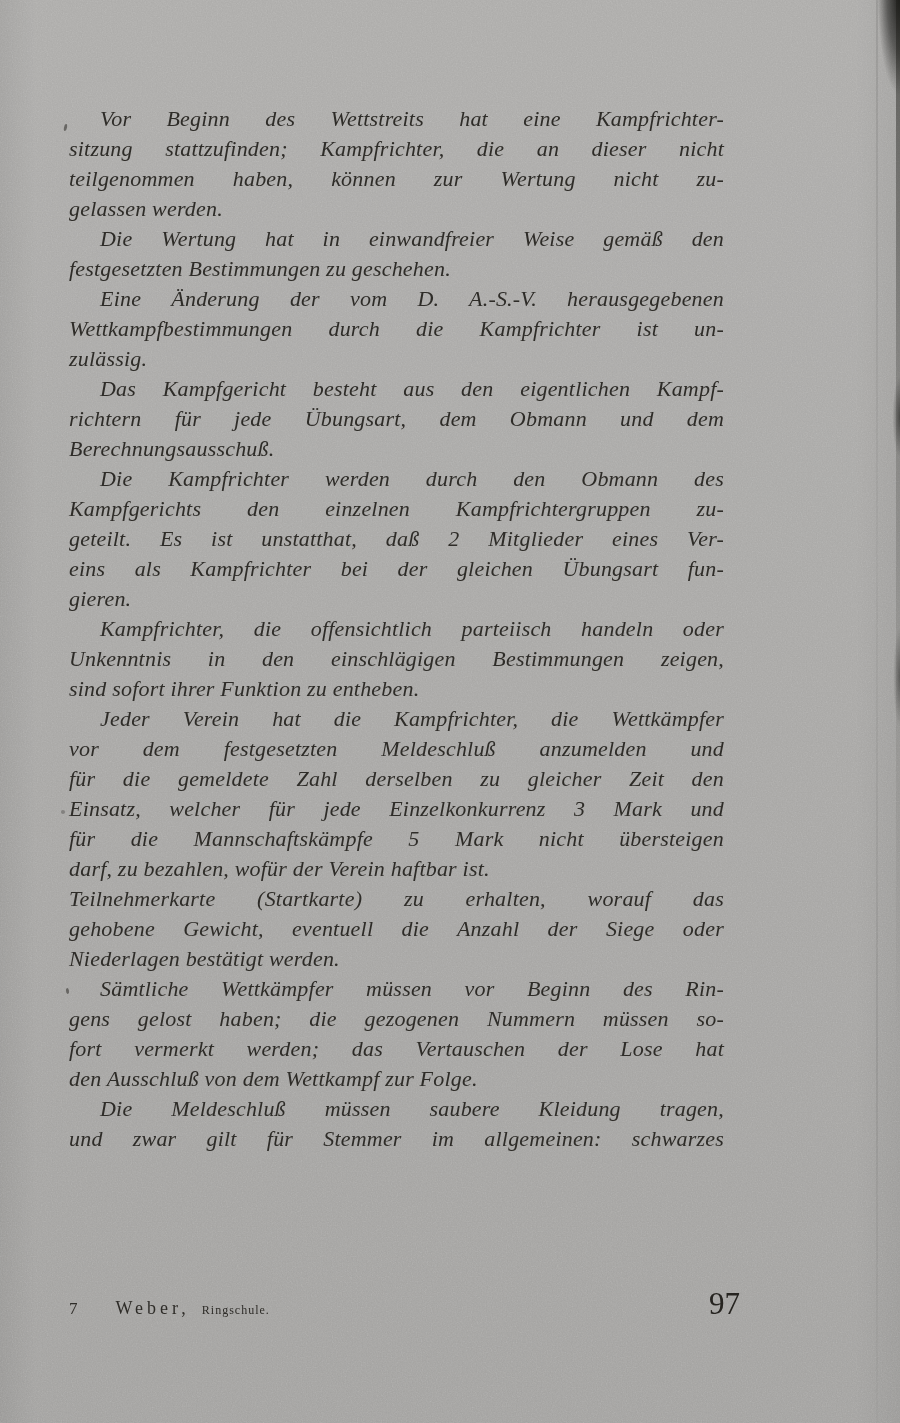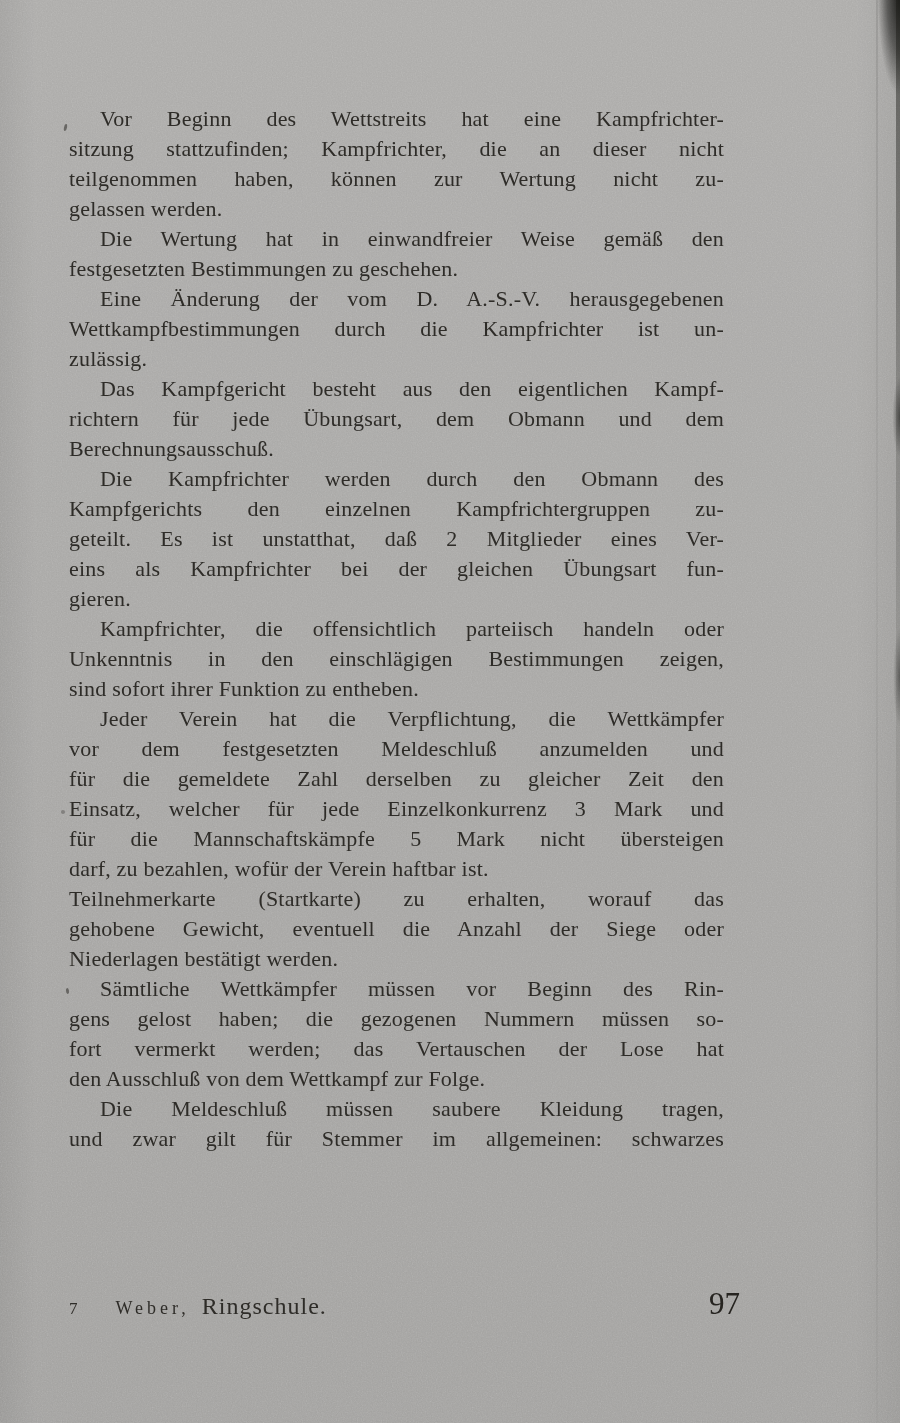--- a/index.html
+++ b/index.html
@@ -28,20 +28,21 @@
     height: 100%;
     mix-blend-mode: overlay;
     opacity: 0.45;
     pointer-events: none;
   }
   .text-block {
     position: absolute;
     left: 69px;
     top: 104px;
     width: 655px;
+    font-style: italic;
   }
   .line {
     width: 655px;
     font-size: 22px;
     line-height: 30px;
     letter-spacing: 0.2px;
     text-align: justify;
     text-align-last: justify;
     white-space: nowrap;
   }
@@ -74,21 +75,21 @@
   .footer-left { display: flex; align-items: baseline; }
   .sig {
     font-size: 17px;
     margin-right: 38px;
   }
   .running-author {
     font-size: 18px;
     letter-spacing: 4px;
   }
   .running-book {
-    font-size: 24px;
+    font-size: 12px;
     letter-spacing: 1px;
     margin-left: 12px;
   }
   .pagenum {
     font-size: 31px;
     line-height: 31px;
     margin-right: -16px;
     color: #262420;
   }
   
@@ -171,21 +172,21 @@
       <div class="line">richtern für jede Übungsart, dem Obmann und dem</div>
       <div class="line lastline">Berechnungsausschuß.</div>
       <div class="line indent">Die Kampfrichter werden durch den Obmann des</div>
       <div class="line">Kampfgerichts den einzelnen Kampfrichtergruppen zu-</div>
       <div class="line">geteilt. Es ist unstatthat, daß 2 Mitglieder eines Ver-</div>
       <div class="line">eins als Kampfrichter bei der gleichen Übungsart fun-</div>
       <div class="line lastline">gieren.</div>
       <div class="line indent">Kampfrichter, die offensichtlich parteiisch handeln oder</div>
       <div class="line">Unkenntnis in den einschlägigen Bestimmungen zeigen,</div>
       <div class="line lastline">sind sofort ihrer Funktion zu entheben.</div>
-      <div class="line indent">Jeder Verein hat die Verpflichtung, die Wettkämpfer</div>
+      <div class="line indent">Jeder Verein hat die Kampfrichter, die Wettkämpfer</div>
       <div class="line">vor dem festgesetzten Meldeschluß anzumelden und</div>
       <div class="line">für die gemeldete Zahl derselben zu gleicher Zeit den</div>
       <div class="line">Einsatz, welcher für jede Einzelkonkurrenz 3 Mark und</div>
       <div class="line">für die Mannschaftskämpfe 5 Mark nicht übersteigen</div>
       <div class="line lastline">darf, zu bezahlen, wofür der Verein haftbar ist.</div>
       <div class="line">Teilnehmerkarte (Startkarte) zu erhalten, worauf das</div>
       <div class="line">gehobene Gewicht, eventuell die Anzahl der Siege oder</div>
       <div class="line lastline">Niederlagen bestätigt werden.</div>
       <div class="line indent">Sämtliche Wettkämpfer müssen vor Beginn des Rin-</div>
       <div class="line">gens gelost haben; die gezogenen Nummern müssen so-</div>

